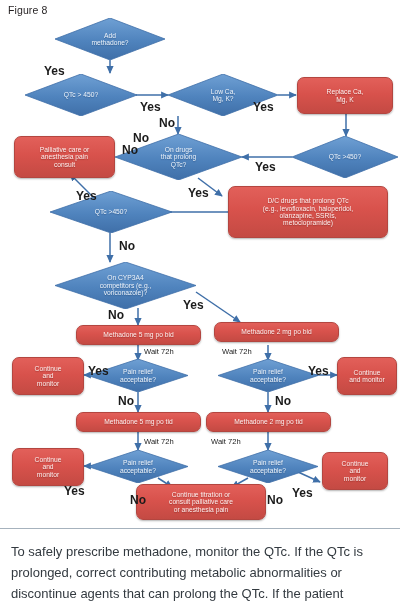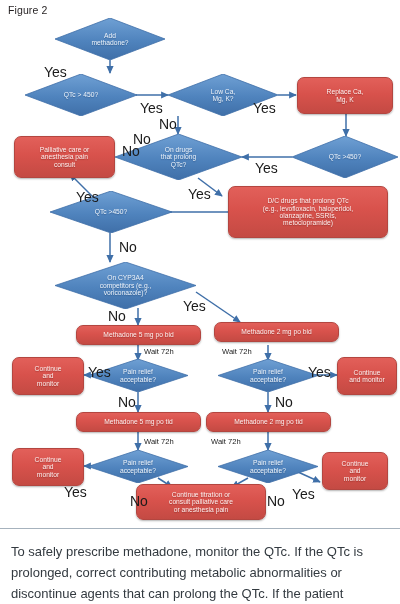--- a/index.html
+++ b/index.html
@@ -82,22 +82,22 @@
     font-size: 6.7px;
     color: #fdf1f0;
     padding: 0 4px;
     white-space: pre-line;
     text-shadow: 0 1px 1px rgba(110,25,20,0.45);
   }
 
   
   .elabel {
     position: absolute;
-    font-size: 14px;
-    font-weight: 400;
+    font-size: 12px;
+    font-weight: 700;
     color: #1b1b1b;
     white-space: nowrap;
     z-index: 5;
   }
   .elabel.small {
     font-size: 7.6px;
     font-weight: 400;
   }
 
   
@@ -118,21 +118,21 @@
     width: 378px;
     font-size: 13px;
     line-height: 1.62;
     color: #333a40;
     text-align: left;
   }
 </style>
 </head>
 <body>
 
-<div id="figure-label">Figure 2</div>
+<div id="figure-label">Figure 8</div>
 
 <div id="flow-canvas">
 
   <svg id="edges-svg" viewBox="0 0 400 528">
     <defs>
       <marker id="arw" markerWidth="6" markerHeight="6" refX="4.6" refY="2.4" orient="auto">
         <path d="M0,0 L5.2,2.4 L0,4.8 z" fill="#3f6fa8"></path>
       </marker>
       <linearGradient id="dgrad" x1="0" y1="0" x2="0" y2="1">
         <stop offset="0%" stop-color="#6fa0d4"></stop>

